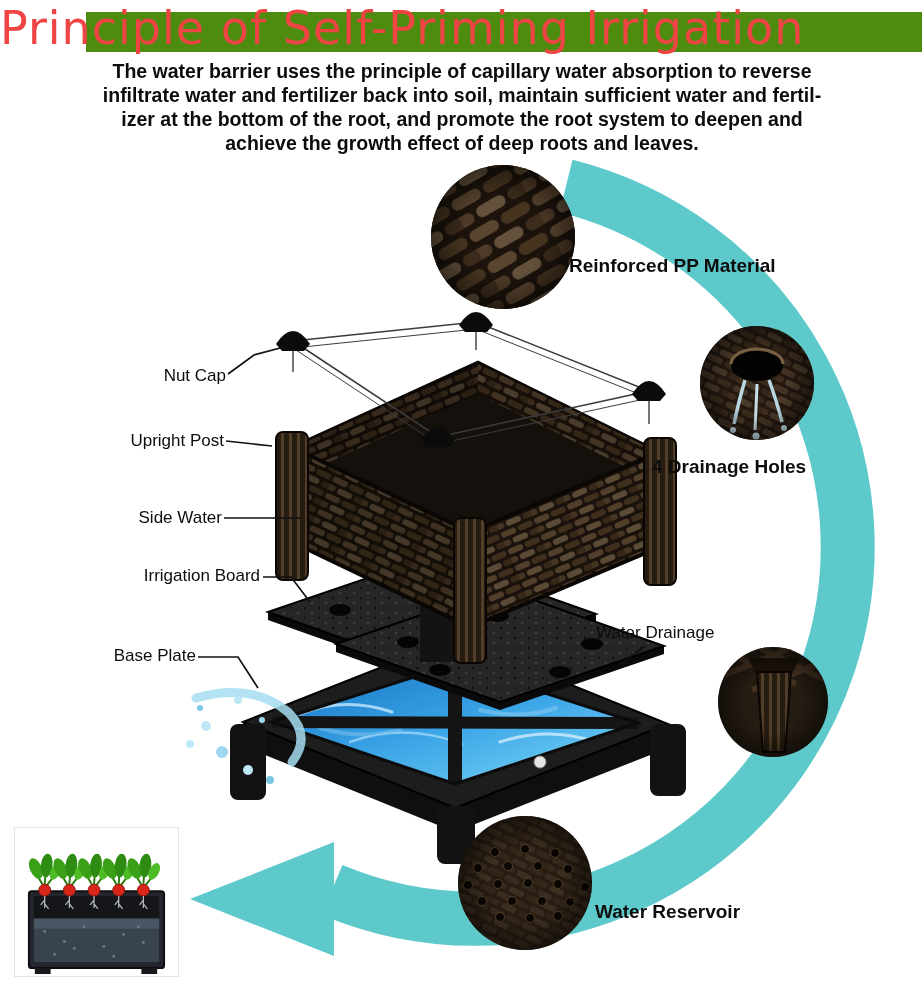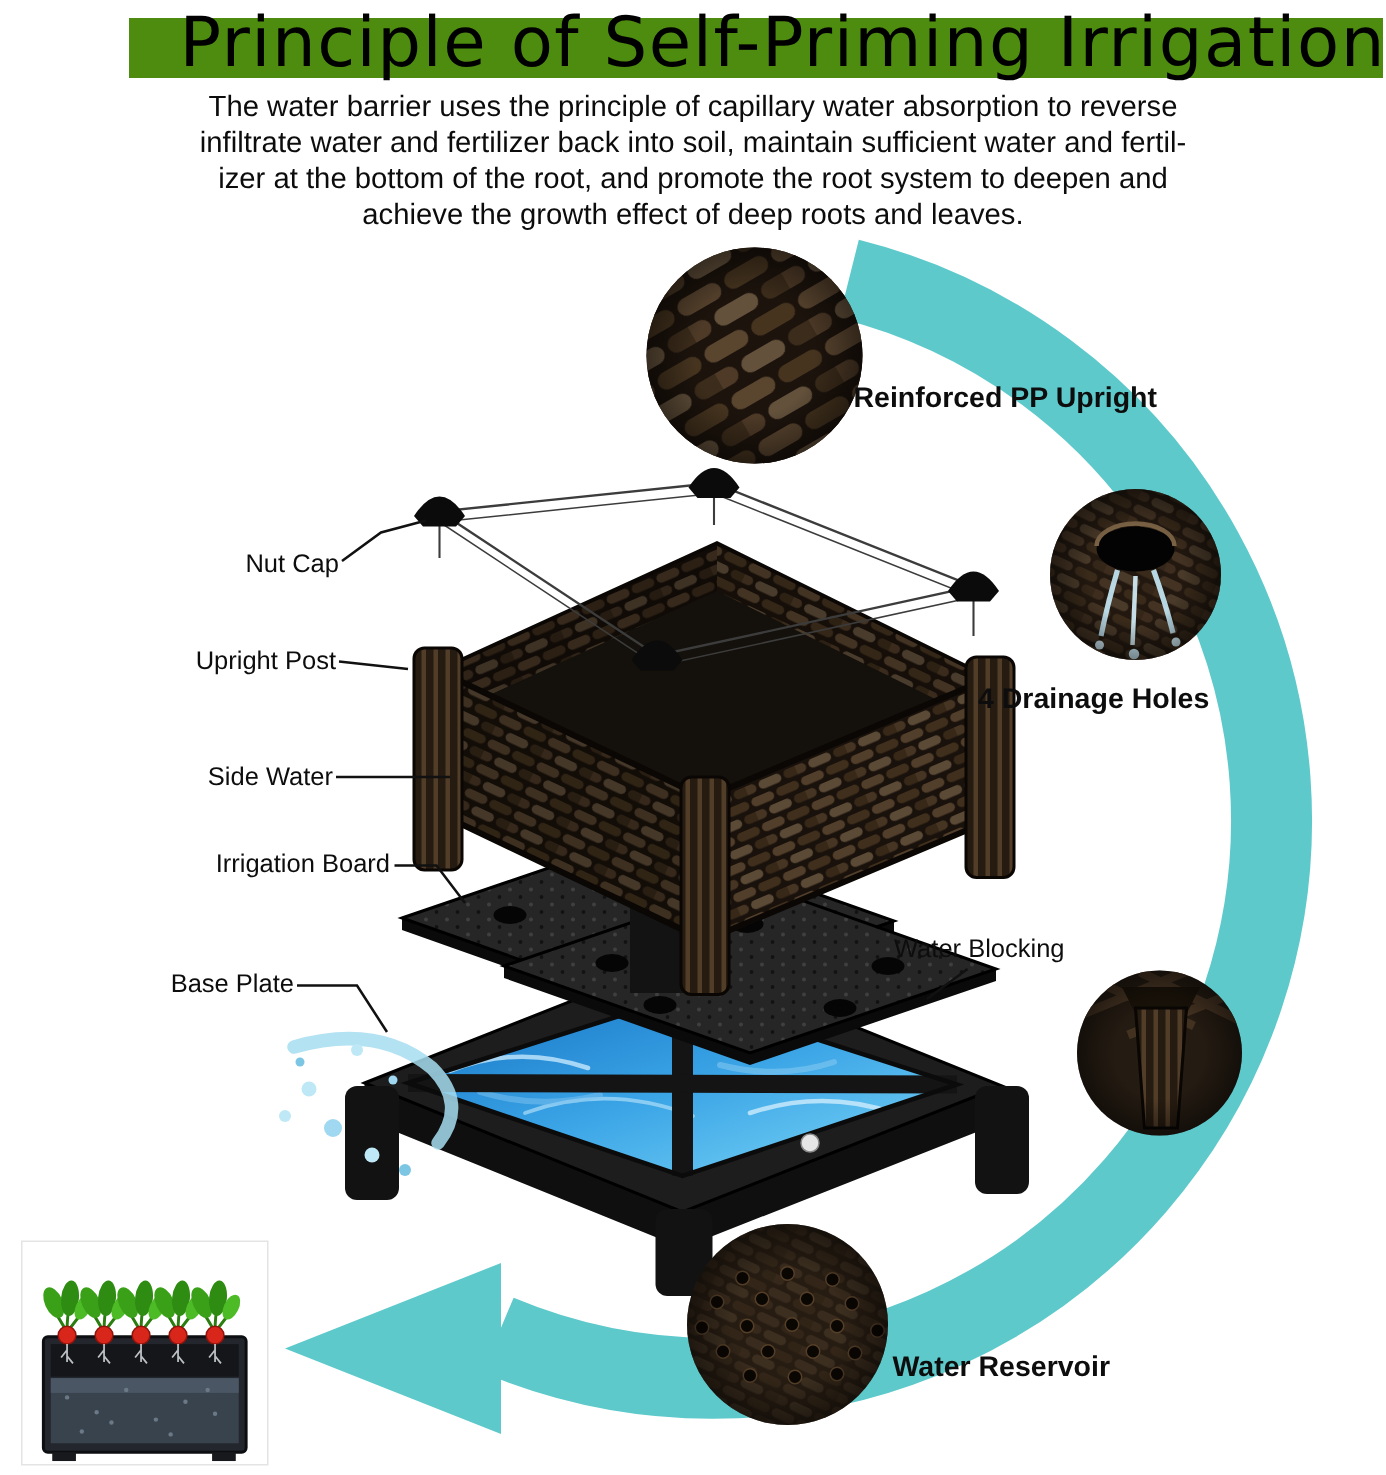--- a/index.html
+++ b/index.html
@@ -1,22 +1,22 @@
 <!DOCTYPE html>
 <html><head>
 <meta charset="utf-8">
 <style>
   html,body{margin:0;padding:0;background:#fff}
   .canvas{position:relative;width:924px;height:983px;background:#fff;overflow:hidden;
           font-family:"Liberation Sans",sans-serif}
   .banner{position:absolute;top:12px;left:86px;right:2px;height:40px;background:#4e8c10}
-  .title{position:absolute;top:0;left:0;right:0;margin:0;text-align:right;
-         font:400 46px/56px "DejaVu Sans",sans-serif;color:#000000;letter-spacing:1px;z-index:3}
+  .title{position:absolute;top:0;left:0;right:0;margin:0;text-align:left;
+         font:400 46px/56px "DejaVu Sans",sans-serif;color:#ef4444;letter-spacing:1px;z-index:3}
   .intro{position:absolute;top:60px;left:86px;right:86px;margin:0;text-align:center;
-         font-weight:400;font-size:19.5px;line-height:1.23;color:#0c0c0c;white-space:pre-line;z-index:3}
+         font-weight:700;font-size:19.5px;line-height:1.23;color:#0c0c0c;white-space:pre-line;z-index:3}
   .art{position:absolute;left:0;top:0;width:924px;height:983px;z-index:1}
   .lbl{position:absolute;font-weight:400;font-size:17px;color:#0d0d0d;text-align:right;z-index:4}
   .lbl.left{text-align:left}
   .call{position:absolute;font-weight:700;font-size:19px;color:#0d0d0d;z-index:4}
   .photo-inset{position:absolute;left:14px;top:827px;width:165px;height:150px;background:#fff;
                border:1px solid #e4e4e4;box-sizing:border-box;z-index:2}
   .photo-inset svg{width:100%;height:100%;display:block}
 </style>
 </head>
 <body>
@@ -257,23 +257,23 @@
       <path d="M 198 657 L 238 657 L 258 688"></path>
       <path d="M 645 646 L 618 666"></path>
     </g>
   </svg>
 
   <div class="lbl" style="left:120px;top:366px;width:106px">Nut Cap</div>
   <div class="lbl" style="left:108px;top:431px;width:116px">Upright Post</div>
   <div class="lbl" style="left:112px;top:508px;width:110px">Side Water</div>
   <div class="lbl" style="left:108px;top:566px;width:152px">Irrigation Board</div>
   <div class="lbl" style="left:96px;top:646px;width:100px">Base Plate</div>
-  <div class="lbl left" style="left:596px;top:623px">Water Blocking</div>
-
-  <div class="call" style="left:569px;top:255px">Reinforced PP Upright</div>
+  <div class="lbl left" style="left:596px;top:623px">Water Drainage</div>
+
+  <div class="call" style="left:569px;top:255px">Reinforced PP Material</div>
   <div class="call" style="left:652px;top:456px">4 Drainage Holes</div>
   <div class="call" style="left:595px;top:901px">Water Reservoir</div>
 
   <div class="photo-inset">
     <svg viewBox="0 0 165 150">
       <defs>
         <g id="plant">
           <path d="M0 0 q -5 -9 -9 -15 M0 0 q 0 -12 2 -18 M0 0 q 6 -8 10 -13" stroke="#2c7d10" stroke-width="2" fill="none"></path>
           <ellipse cx="-9" cy="-20" rx="6" ry="11" transform="rotate(-24 -9 -20)" fill="#39a017"></ellipse>
           <ellipse cx="2" cy="-23" rx="6" ry="12" transform="rotate(6 2 -23)" fill="#2e8c12"></ellipse>

